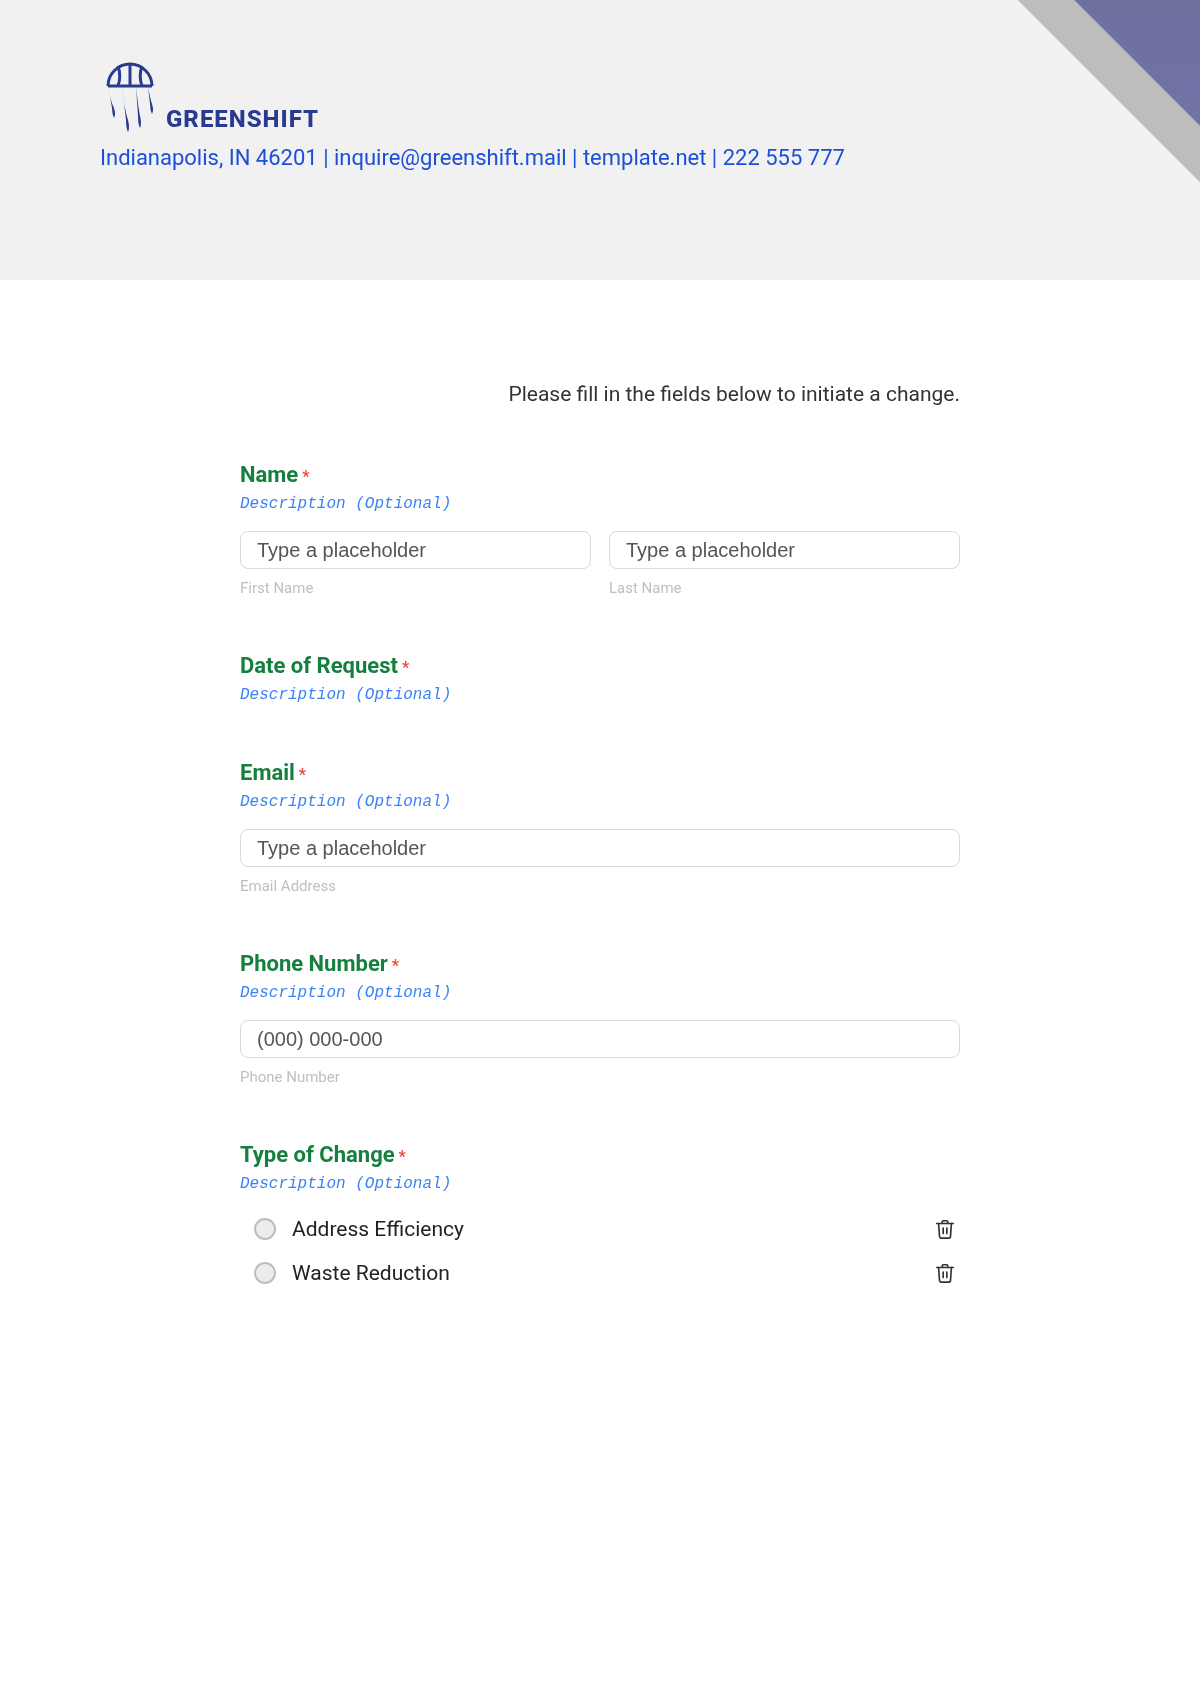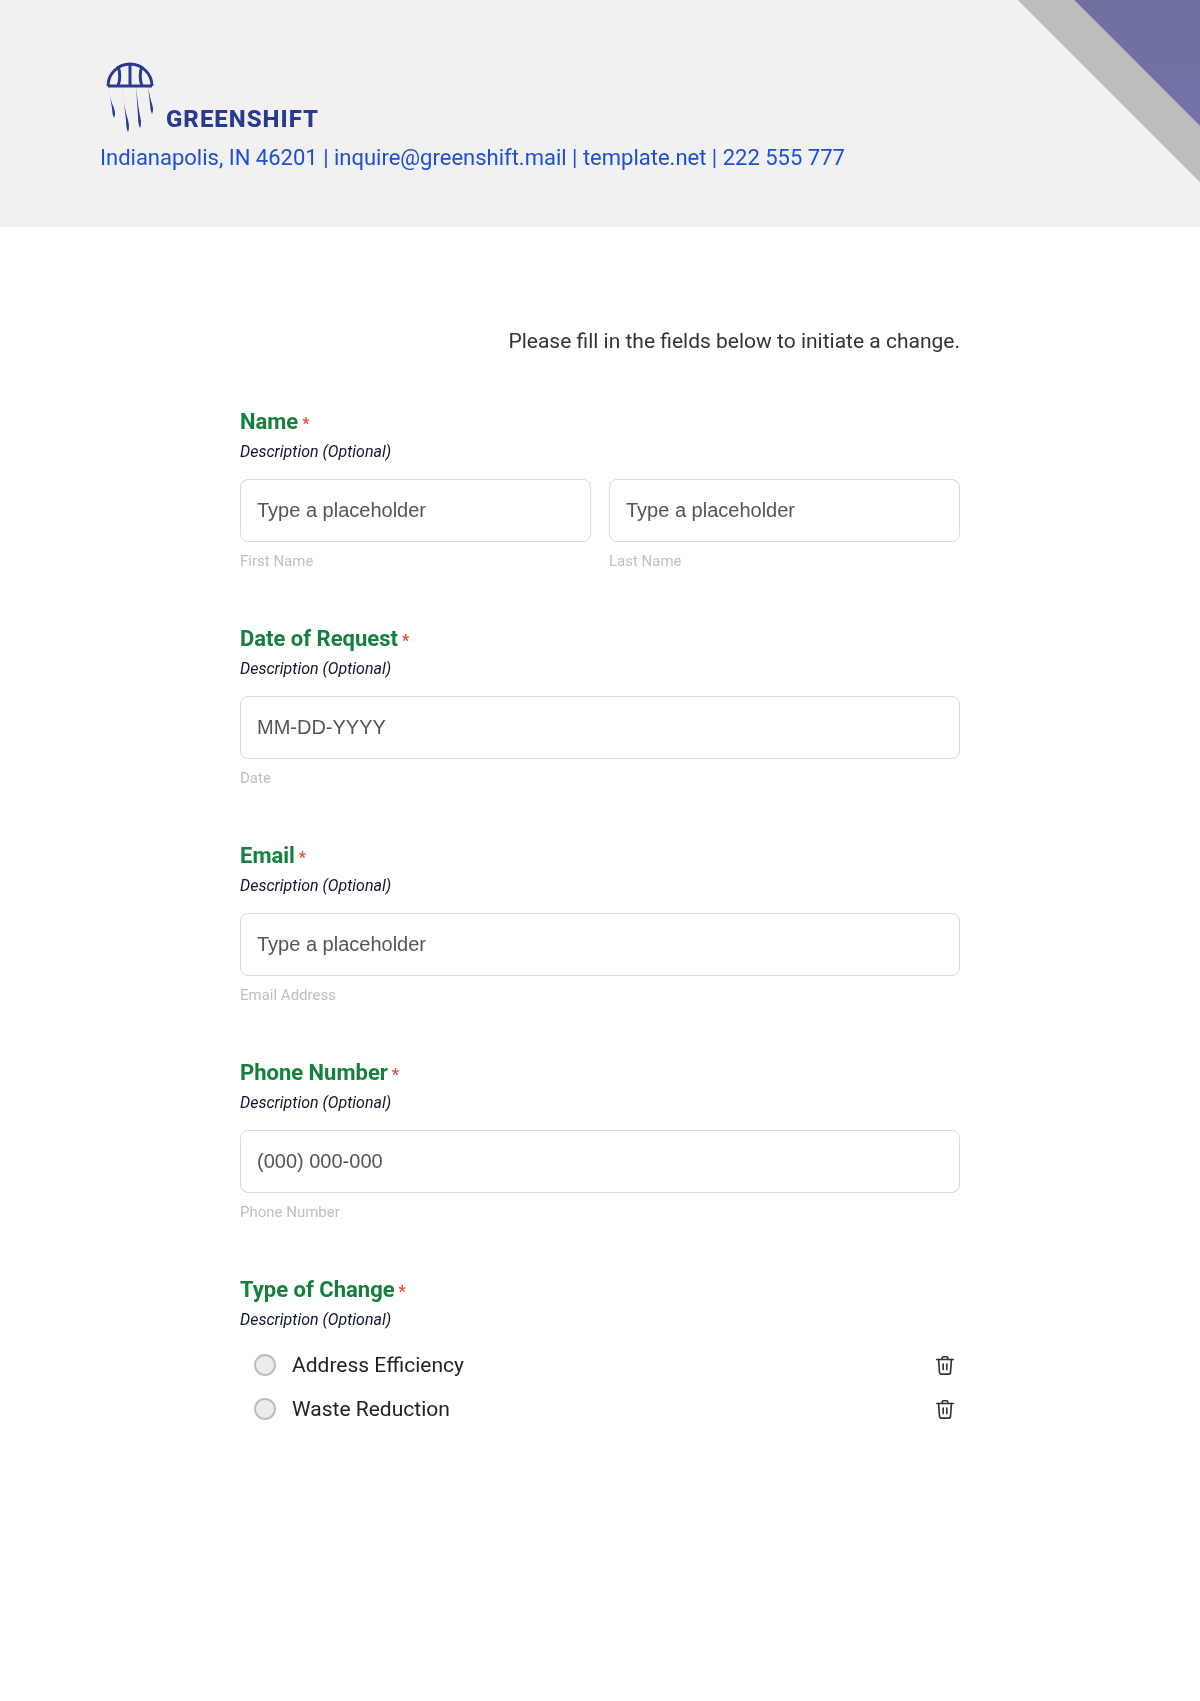--- a/index.html
+++ b/index.html
@@ -5,21 +5,21 @@
   * { box-sizing: border-box; margin: 0; padding: 0; }
   body {
     font-family: -apple-system, BlinkMacSystemFont, "Segoe UI", Roboto, Helvetica, Arial, sans-serif;
     background: #fff;
     color: #222;
     width: 1200px;
   }
   .header {
     background: #f1f1f1;
     position: relative;
-    height: 227px;
+    height: 280px;
     overflow: hidden;
   }
   .logo-block {
     position: absolute;
     left: 100px;
     top: 60px;
   }
   .logo-row {
     display: flex;
     align-items: flex-end;
@@ -64,33 +64,34 @@
   }
   .group { margin-top: 56px; }
   .label {
     font-size: 22px;
     font-weight: 700;
     color: #15803d;
   }
   .req { color: #e74c3c; font-weight: 700; }
   .desc {
     font-size: 16px;
-    color: #0f172a;
+    color: #3b82f6;
     font-style: italic;
     margin-top: 8px;
+    font-family: Liberation Mono, monospace;
   }
   .row2 {
     display: flex;
     gap: 18px;
     margin-top: 18px;
   }
   .row2 .col { flex: 1; min-width: 0; }
   .input {
     width: 100%;
-    height: 63px;
+    height: 38px;
     border: 1px solid #d9d9d9;
     border-radius: 8px;
     padding: 0 16px;
     font-size: 20px;
     color: #3b82f6;
     background: #fff;
   }
   .input::placeholder { color: #555; }
   .under {
     font-size: 15px;
@@ -176,24 +177,20 @@
       </div>
     </div>
   </div>
 
   <div class="group">
     <div>
       <span class="label">Date of Request</span>
       <span class="req">*</span>
     </div>
     <div class="desc">Description (Optional)</div>
-    <div class="full">
-      <input class="input" placeholder="MM-DD-YYYY" style="">
-      <div class="under">Date</div>
-    </div>
   </div>
 
   <div class="group">
     <div>
       <span class="label">Email</span>
       <span class="req">*</span>
     </div>
     <div class="desc">Description (Optional)</div>
     <div class="full">
       <input class="input" placeholder="Type a placeholder" style="">

